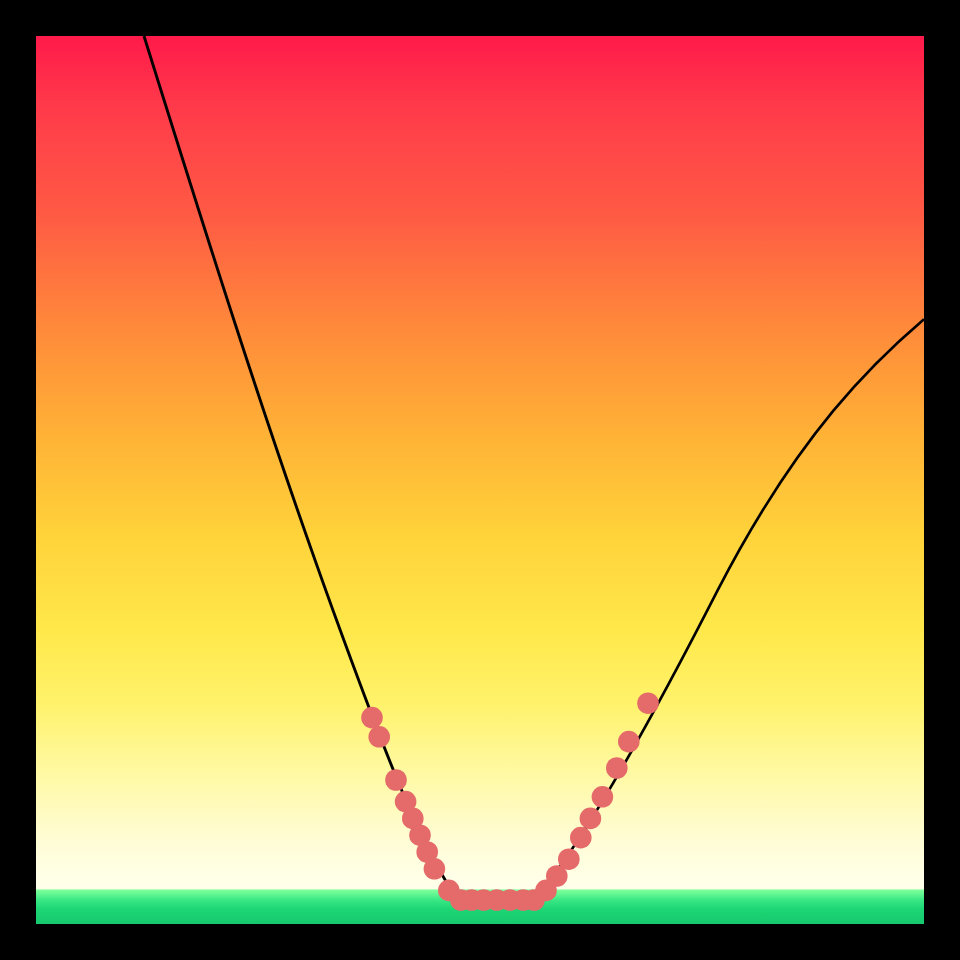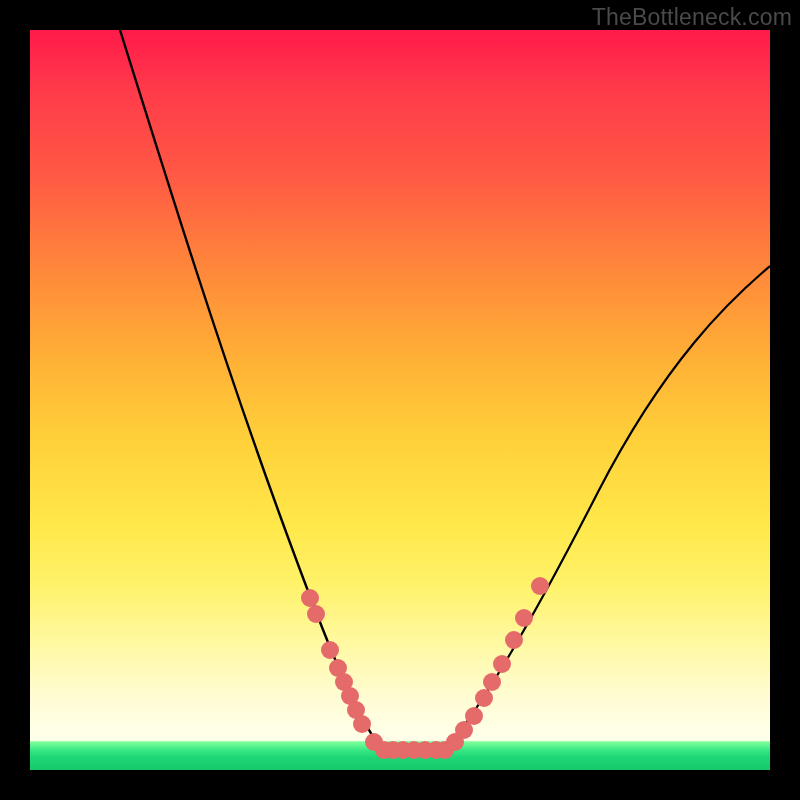--- a/index.html
+++ b/index.html
@@ -103,14 +103,13 @@
         <circle cx="454" cy="668" r="9"></circle>
         <circle cx="462" cy="652" r="9"></circle>
         <circle cx="472" cy="634" r="9"></circle>
         <circle cx="484" cy="610" r="9"></circle>
         <circle cx="494" cy="588" r="9"></circle>
         <circle cx="510" cy="556" r="9"></circle>
       </g>
     </svg>
   </div>
 
-  <div class="watermark">TheBottleneck.com</div>
 </div>
 
 </body></html>

